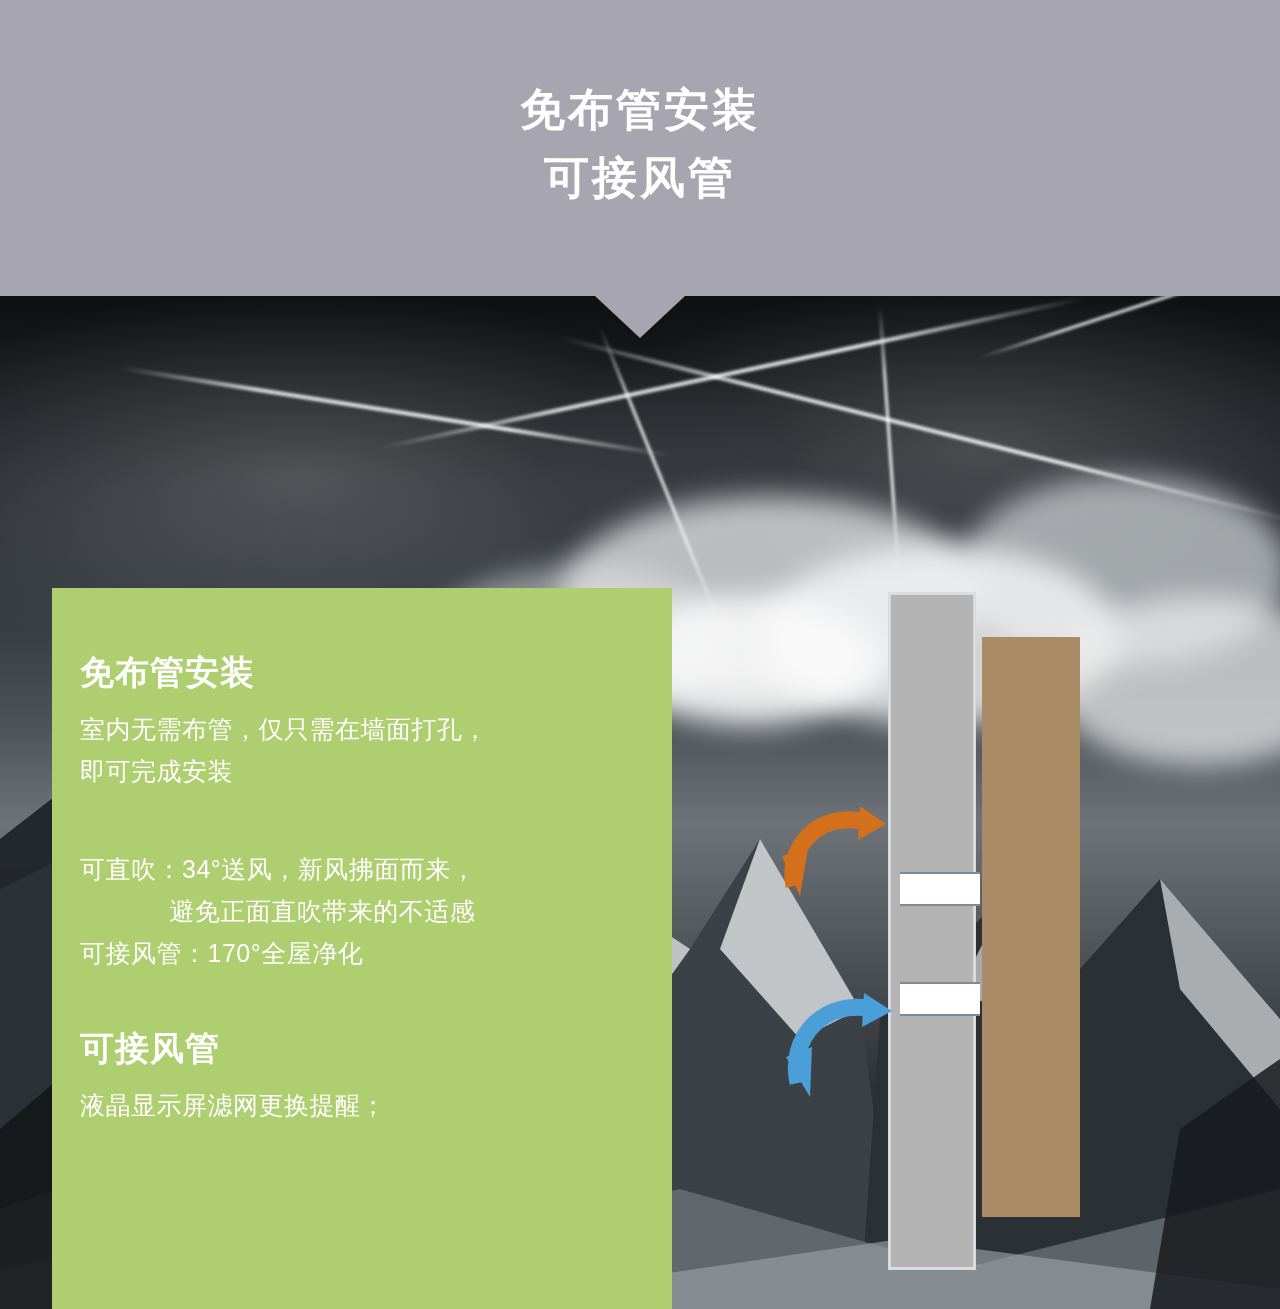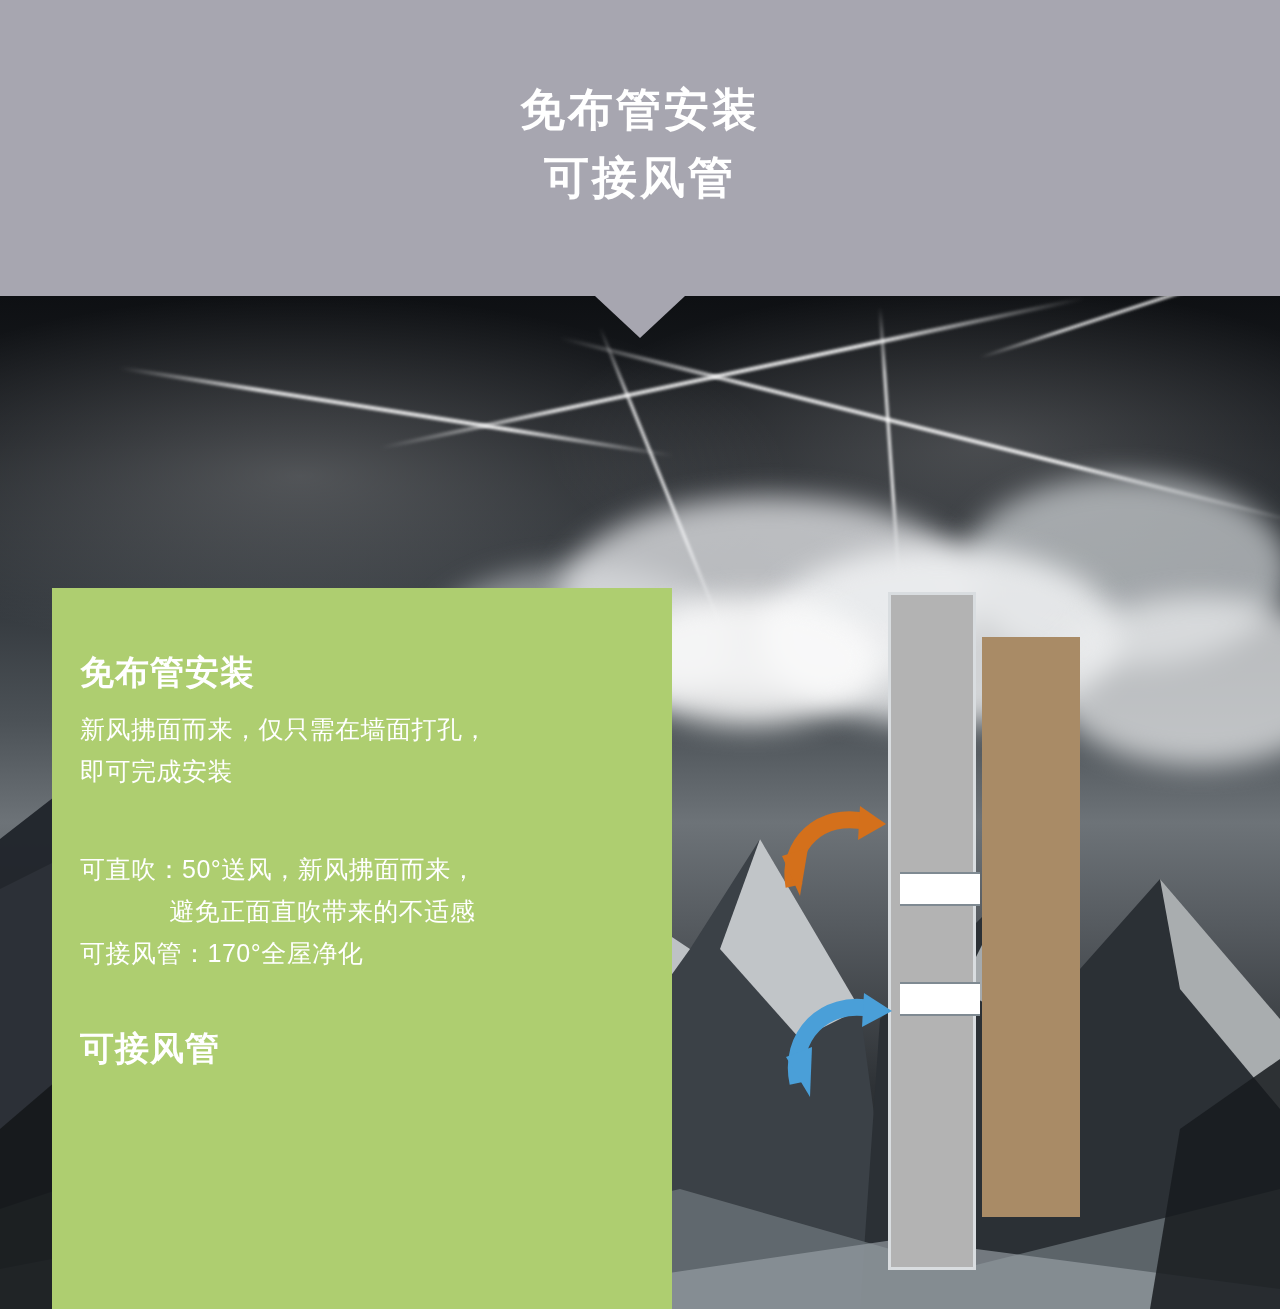--- a/index.html
+++ b/index.html
@@ -240,36 +240,37 @@
   <svg class="arrow-svg" style="left:760px; top:985px; width:180px; height:150px;" viewBox="0 0 180 150">
     <path d="M112,24 C64,14 28,52 38,98" fill="none" stroke="#4a9fd8" stroke-width="17" stroke-linecap="butt"></path>
     <polygon points="104,8 132,26 102,42" fill="#4a9fd8"></polygon>
     <polygon points="26,72 52,62 50,112" fill="#4a9fd8"></polygon>
   </svg>
 
   <div class="panel">
 
     <div class="blk">
       <div class="blk-title">免布管安装</div>
-      <div class="blk-line">新风拂面而来，仅只需在墙面打孔，</div>
+      <div class="blk-line">室内无需布管，仅只需在墙面打孔，</div>
       <div class="blk-line">即可完成安装</div>
     </div>
 
     <div class="gap-1"></div>
 
     <div class="blk">
-      <div class="blk-line">可直吹：50°送风，新风拂面而来，</div>
+      <div class="blk-line">可直吹：34°送风，新风拂面而来，</div>
       <div class="blk-line">            避免正面直吹带来的不适感</div>
       <div class="blk-line">可接风管：170°全屋净化</div>
     </div>
 
     <div class="gap-2"></div>
 
     <div class="blk">
       <div class="blk-title">可接风管</div>
+      <div class="blk-line">液晶显示屏滤网更换提醒；</div>
     </div>
 
   </div>
 
   <div class="header-band">
     <div class="header-inner">
       <div class="header-line">免布管安装</div>
       <div class="header-line">可接风管</div>
     </div>
   </div>

